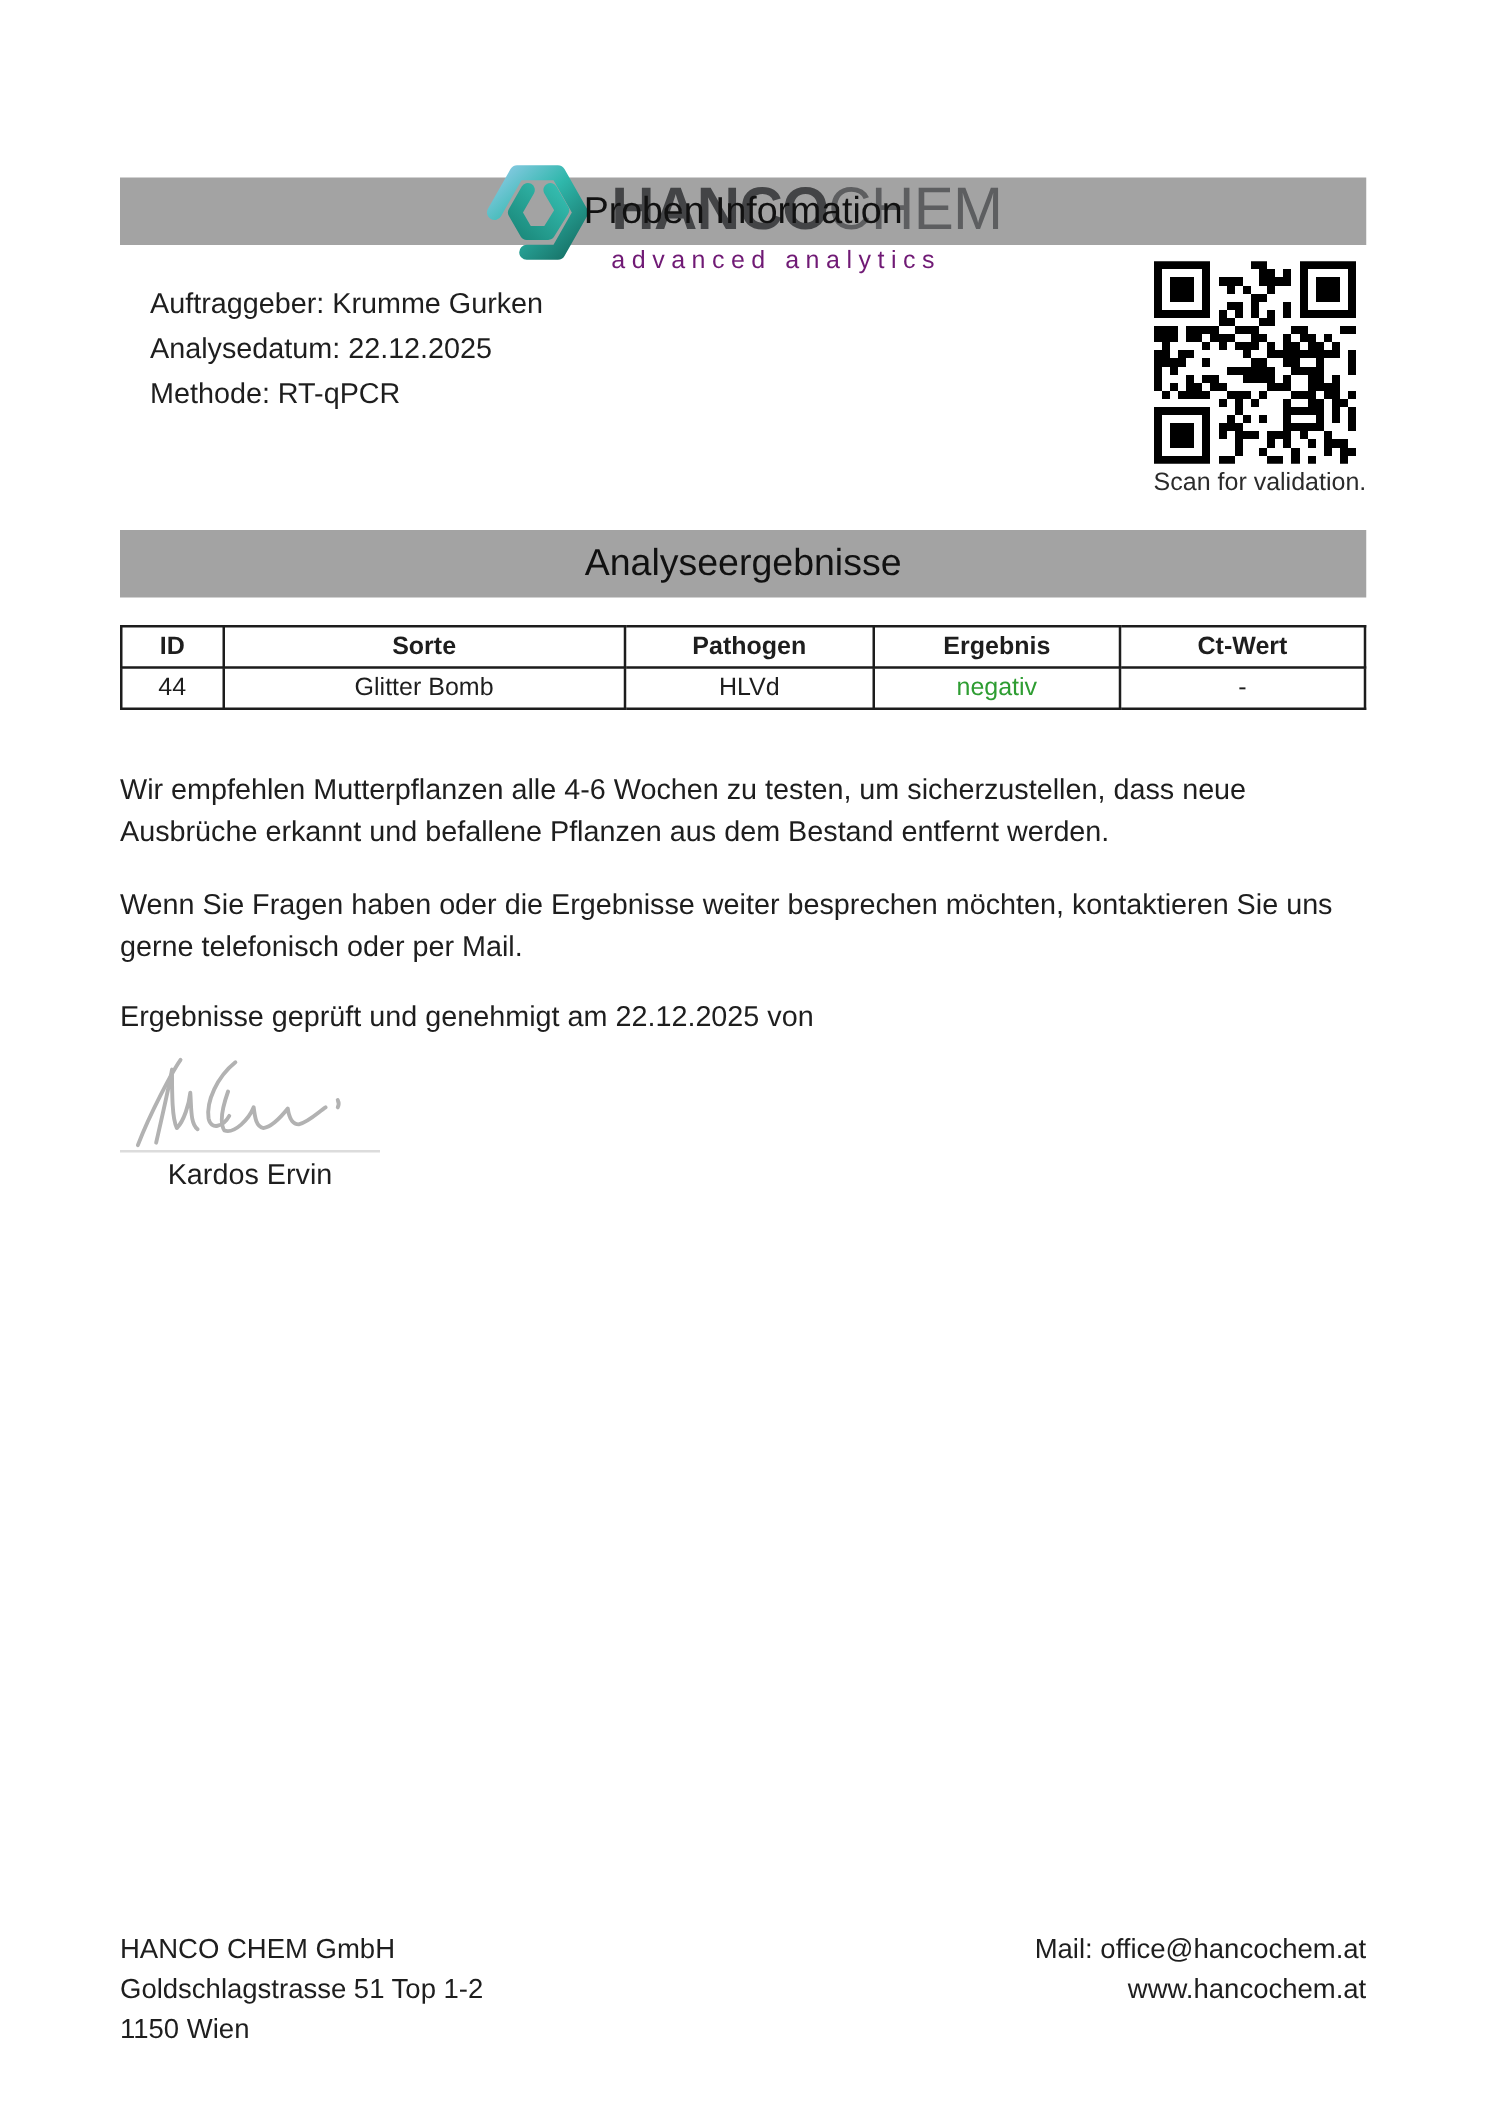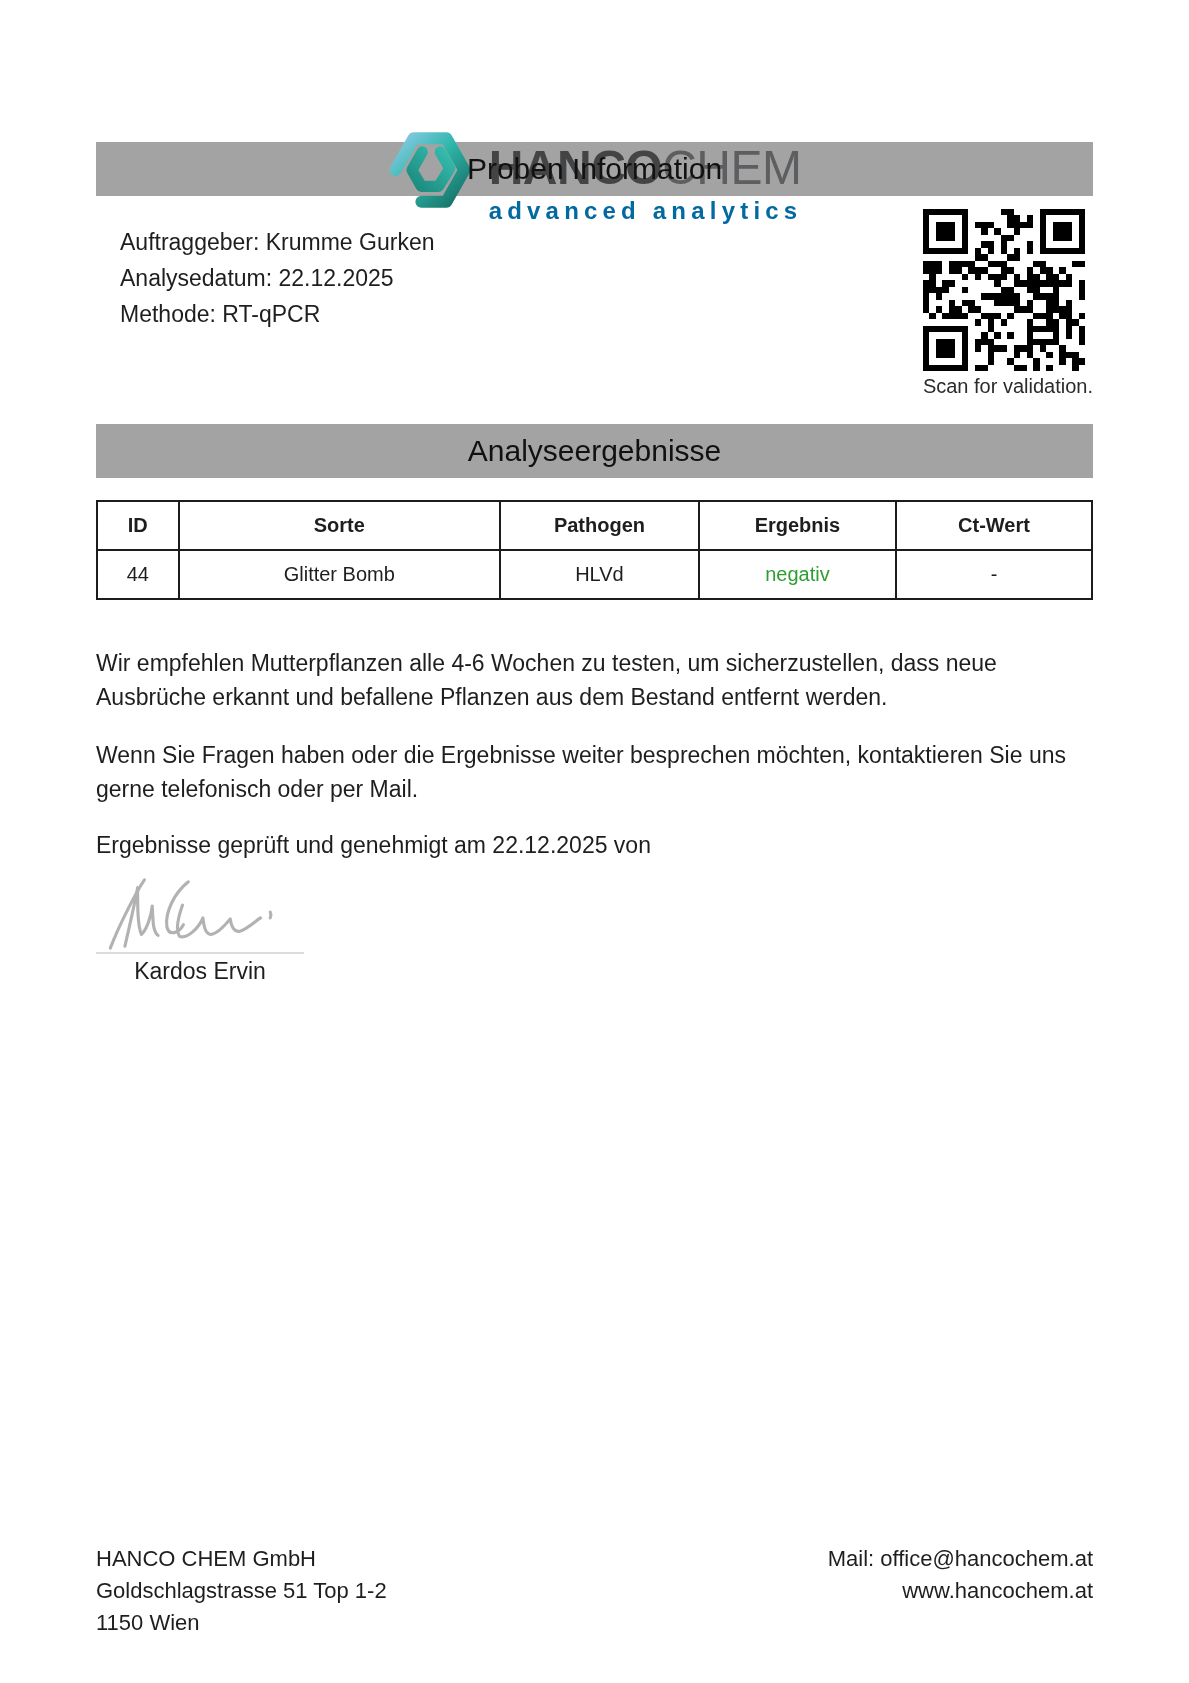--- a/index.html
+++ b/index.html
@@ -29,23 +29,23 @@
   .brand {
     font-size: 48px;
     line-height: 1;
     letter-spacing: -0.5px;
     white-space: nowrap;
   }
   .brand .bold { font-weight: bold; color: #434446; }
   .brand .light { font-weight: normal; color: #5d5e60; }
   .tagline {
     margin-top: 5px;
-    font-size: 24px;
-    font-weight: bold;
-    color: #0369a1;
+    font-size: 20px;
+    font-weight: normal;
+    color: #701a75;
     letter-spacing: 5.2px;
     white-space: nowrap;
   }
 
   
   .doc-title {
     margin-top: 22px;
     text-align: center;
     font-size: 38px;
     font-weight: 400;
@@ -84,21 +84,21 @@
   table.results {
     margin-top: 22px;
     width: 100%;
     border-collapse: collapse;
     table-layout: fixed;
   }
   table.results th, table.results td {
     border: 2px solid #1c1c1c;
     text-align: center;
     vertical-align: middle;
-    height: 49px;
+    height: 33px;
     font-size: 20px;
     padding: 2px 4px;
   }
   table.results th { font-weight: bold; }
   td.result-negative { color: #2e9d32; }
 
   
   p.body-text {
     font-size: 23px;
     line-height: 34px;

